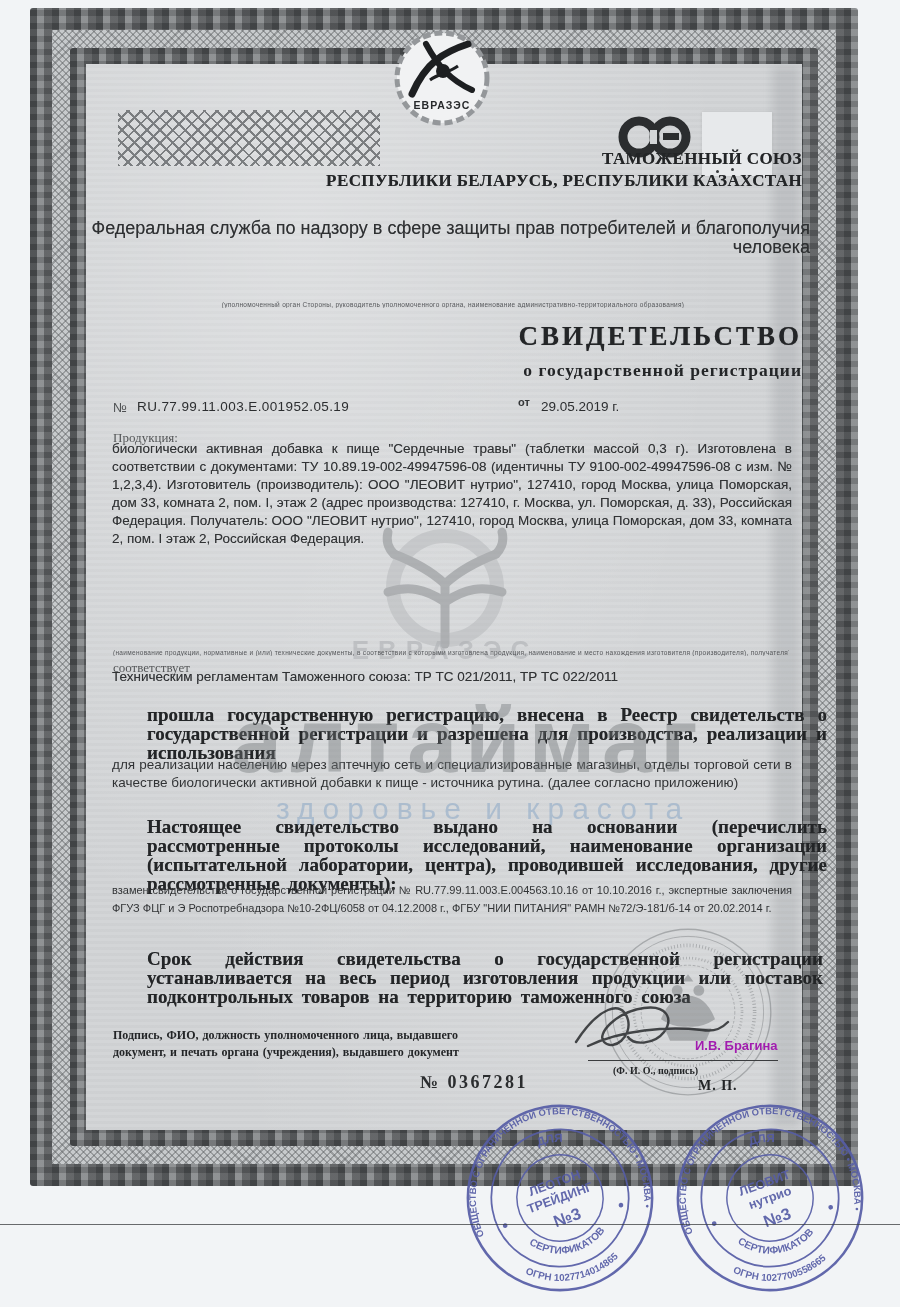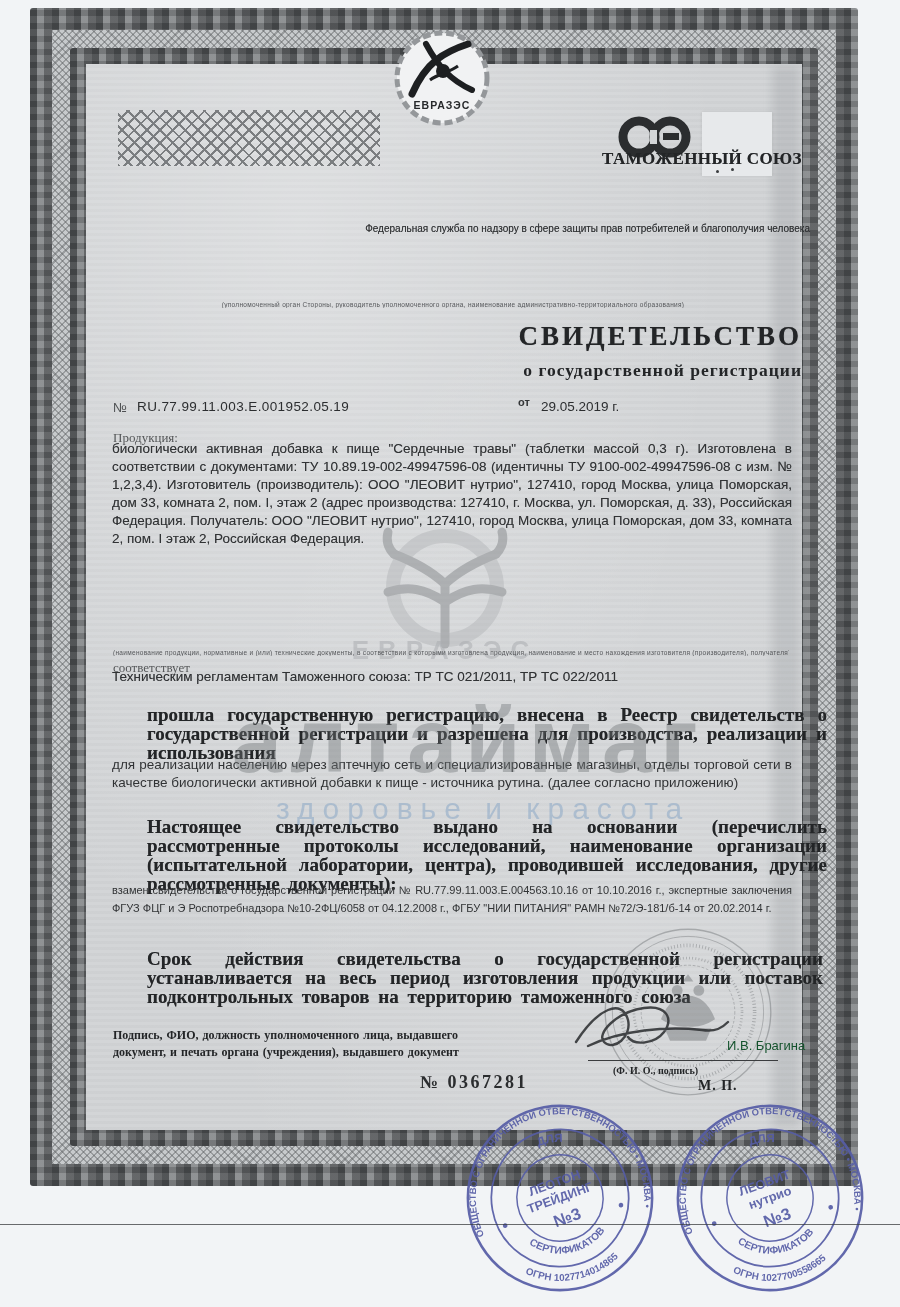--- a/index.html
+++ b/index.html
@@ -37,21 +37,21 @@
       repeating-linear-gradient(45deg, #5c5f62 0 2px, transparent 2px 9px),
       repeating-linear-gradient(-45deg, #5c5f62 0 2px, transparent 2px 9px);}
   
   .serifb{font-family:"Liberation Serif", serif;font-weight:bold;color:#232527;}
   .sans{font-family:"Liberation Sans", sans-serif;color:#2e3032;}
   .center{text-align:right;}
   .justify{text-align:justify;}
   .col{left:112px;width:680px;}
   .hdr-union{left:86px;top:148px;width:716px;font-size:17px;line-height:22px;letter-spacing:.4px;
     text-shadow:0 0 .6px rgba(35,37,39,.55);}
-  .hdr-auth{left:86px;top:219px;width:724px;font-size:10px;line-height:19px;
+  .hdr-auth{left:86px;top:219px;width:724px;font-size:18px;line-height:19px;
     text-shadow:0 0 .4px rgba(46,48,50,.5);}
   .footnote{font-size:6.5px;color:#55575a;filter:blur(.45px);letter-spacing:.3px;white-space:nowrap;overflow:hidden;}
   .fn1{left:143px;top:301px;width:620px;text-align:center;}
   .fn2{left:113px;top:649px;width:676px;}
   .title-main{left:86px;top:321px;width:716px;font-size:27px;letter-spacing:3px;
     text-shadow:0 0 .7px rgba(35,37,39,.6);}
   .title-sub{left:86px;top:360px;width:716px;font-size:17.5px;letter-spacing:1px;}
   .reg-no-sign{left:113px;top:400px;font-size:13px;color:#4e5052;}
   .reg-number{left:137px;top:399px;font-size:13.5px;letter-spacing:.4px;color:#2c2e30;}
   .reg-from{left:518px;top:396px;font-size:11px;font-weight:bold;color:#333537;}
@@ -64,21 +64,21 @@
   .compliance-text{left:112px;top:669px;width:680px;font-size:13.5px;color:#303234;
     text-shadow:0 0 .4px rgba(49,51,53,.45);}
   .boldpara{font-size:19px;line-height:19px;word-spacing:4px;
     text-shadow:0 0 .6px rgba(35,37,39,.5);margin-left:35px;}
   .st-reg{top:705px;}
   .st-usage{top:756px;font-size:13.5px;line-height:18px;color:#313335;}
   .st-basis-intro{top:817px;}
   .st-basis-docs{top:881px;font-size:11px;line-height:18px;color:#313335;}
   .st-validity{top:949px;width:676px;}
   .sig-caption{left:113px;top:1027px;width:400px;font-size:12px;line-height:16.5px;word-spacing:1px;}
-  .signer-name{left:695px;top:1038px;font-size:13px;color:#14532d;font-weight:normal;margin-left:32px;}
+  .signer-name{left:695px;top:1038px;font-size:13px;color:#a21caf;font-weight:bold;}
   .sig-line{left:588px;top:1060px;width:190px;border-top:1.5px solid #3a3c3e;height:0;}
   .line-caption{left:613px;top:1065px;font-size:10px;}
   .blank-number{left:420px;top:1072px;font-size:18px;letter-spacing:2.5px;color:#2b2d2f;}
   .mp{left:698px;top:1078px;font-size:14px;letter-spacing:1px;}
   .bottom-line{left:0;top:1224px;width:900px;height:0;border-top:1px solid rgba(58,60,62,.75);}
   
   .wm-emblem{left:330px;top:526px;width:230px;height:140px;opacity:.55;}
   .wm-store{left:232px;top:696px;width:640px;font-size:90px;font-weight:bold;letter-spacing:8px;
     color:rgba(112,116,120,.42);line-height:90px;}
   .wm-tagline{left:276px;top:792px;font-size:30px;letter-spacing:8px;color:rgba(138,168,198,.55);}
@@ -127,20 +127,21 @@
   </svg>
 </div>
 
 <div class="abs white-patch">
   <span class="dot" style="left:14px;top:58px;"></span>
   <span class="dot" style="left:29px;top:56px;"></span>
 </div>
 
 <div class="abs hdr-union serifb center">
   <div>ТАМОЖЕННЫЙ СОЮЗ</div>
+  <div>РЕСПУБЛИКИ БЕЛАРУСЬ, РЕСПУБЛИКИ КАЗАХСТАН</div>
 </div>
 <div class="abs hdr-auth sans center">
   <div>Федеральная служба по надзору в сфере защиты прав потребителей и благополучия человека</div>
 </div>
 <div class="abs footnote fn1">(уполномоченный орган Стороны, руководитель уполномоченного органа, наименование административно-территориального образования)</div>
 
 <div class="abs title-main serifb center">СВИДЕТЕЛЬСТВО</div>
 <div class="abs title-sub serifb center">о государственной регистрации</div>
 
 <div class="abs reg-no-sign sans">№</div>

